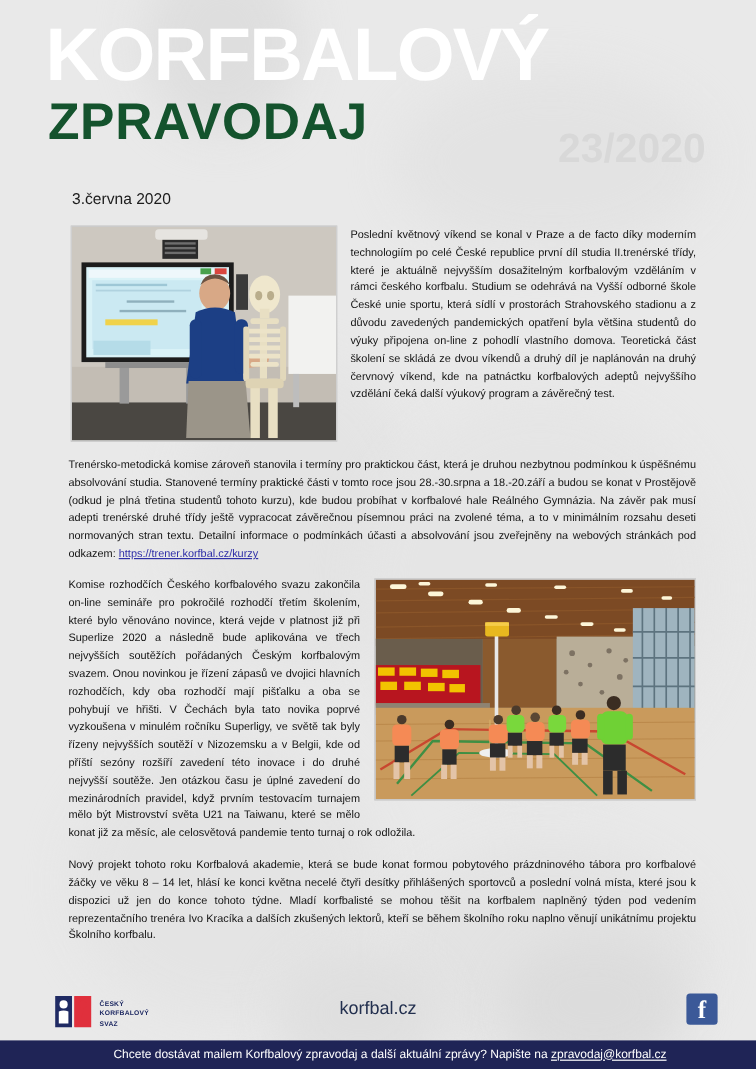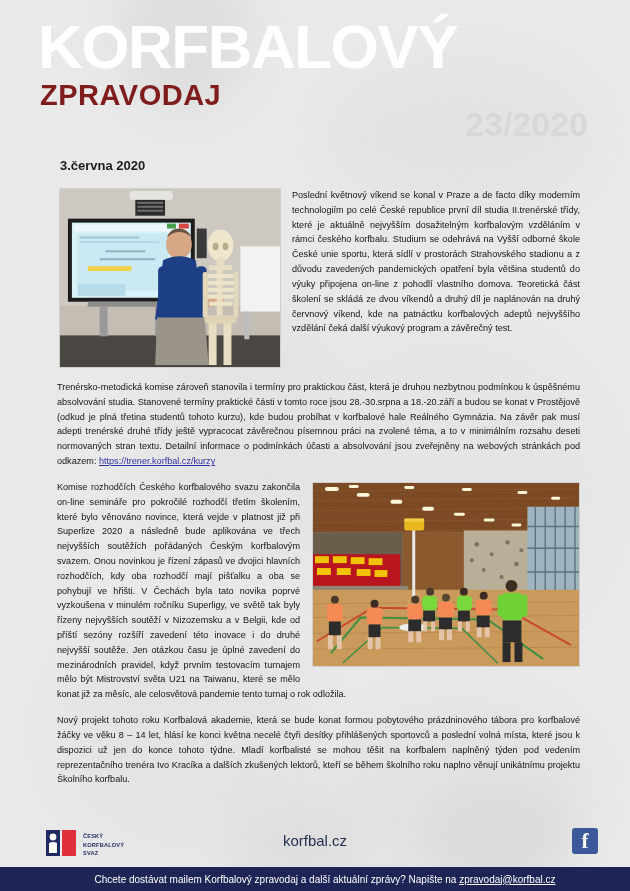--- a/index.html
+++ b/index.html
@@ -62,24 +62,24 @@
     font-size: 62px;
     line-height: 0.92;
     letter-spacing: -1.5px;
     color: #ffffff;
     margin: 0;
     white-space: nowrap;
   }
   .mast-sub {
     font-family: "Liberation Sans", sans-serif;
     font-weight: bold;
-    font-size: 29px;
+    font-size: 43px;
     line-height: 1.0;
     letter-spacing: 0.5px;
-    color: #7f1d1d;
+    color: #14532d;
     margin: 6px 0 0 2px;
     white-space: nowrap;
   }
   .issue {
     position: absolute;
     right: 42px;
     bottom: 6px;
     font-family: "Liberation Sans", sans-serif;
     font-weight: bold;
     font-size: 34px;
@@ -90,21 +90,20 @@
 
   
   .doc-body {
     padding: 0 50px 0 57px;
     box-sizing: border-box;
   }
   .date {
     font-size: 13px;
     color: #1c1c1c;
     margin: 8px 0 10px 3px;
-    font-weight: bold;
   }
   p.txt {
     font-size: 9.1px;
     line-height: 1.63;
     text-align: justify;
     margin: 0 0 11px 0;
     color: #141414;
     hyphens: none;
   }
   a.inline-link {

